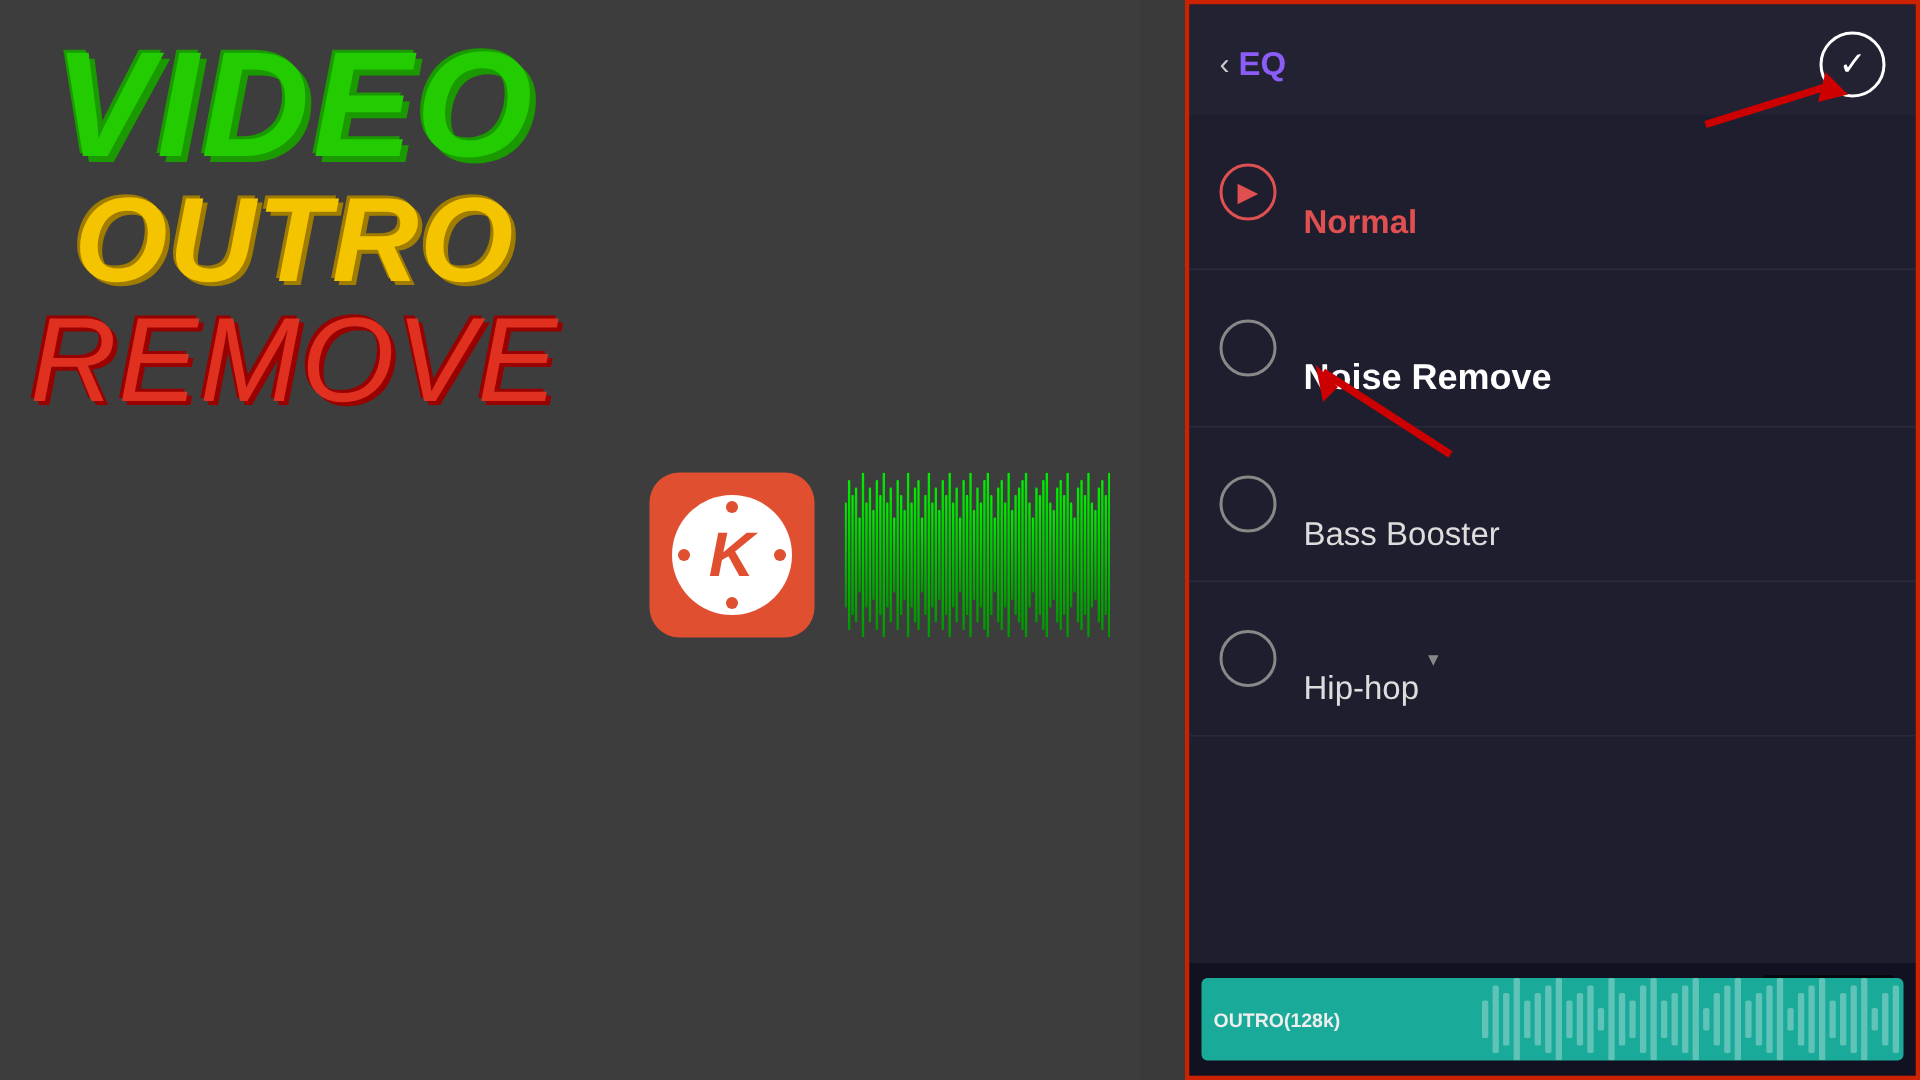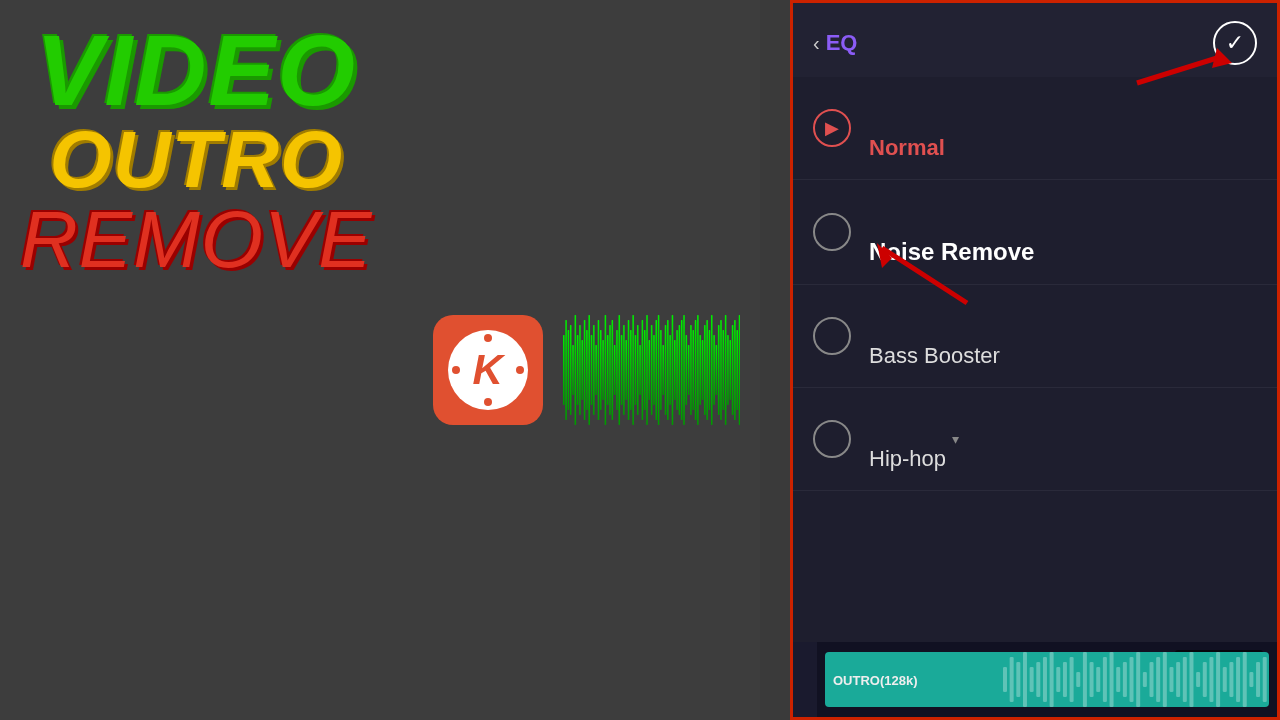--- a/index.html
+++ b/index.html
@@ -234,21 +234,20 @@
     }
 
     
     .timeline-bar {
       height: 75px;
       background: #111122;
       position: relative;
       display: flex;
       align-items: stretch;
       overflow: hidden;
-      margin-left: 24px;
     }
 
     .timeline-label {
       position: absolute;
       top: 8px;
       right: 14px;
       font-size: 13px;
       color: #ccc;
       background: rgba(0,0,0,0.6);
       padding: 2px 6px;

